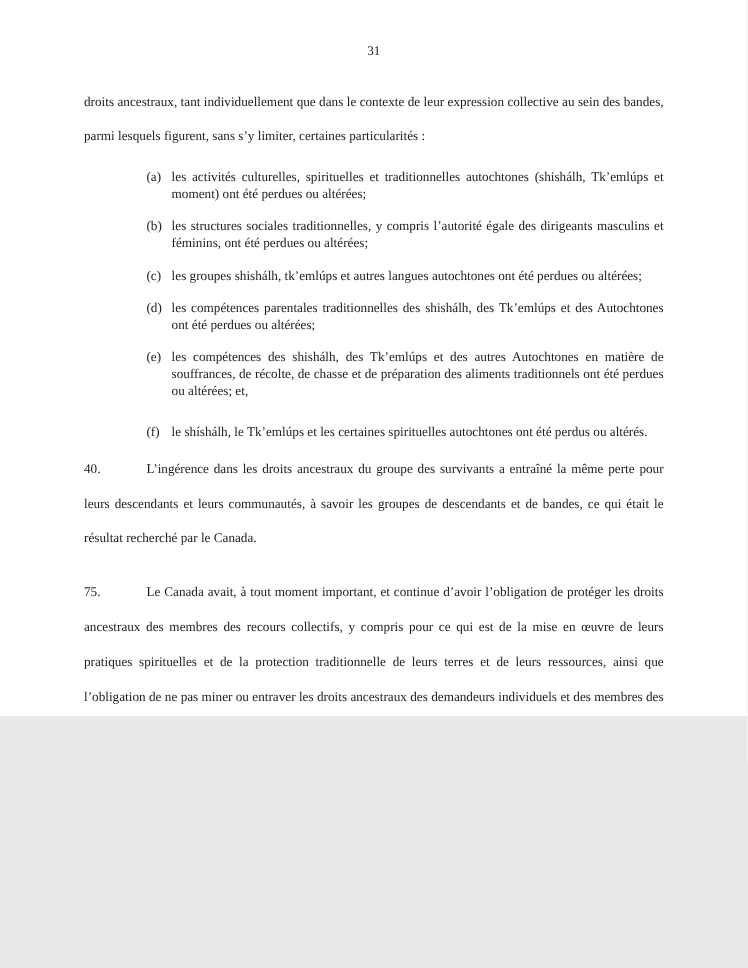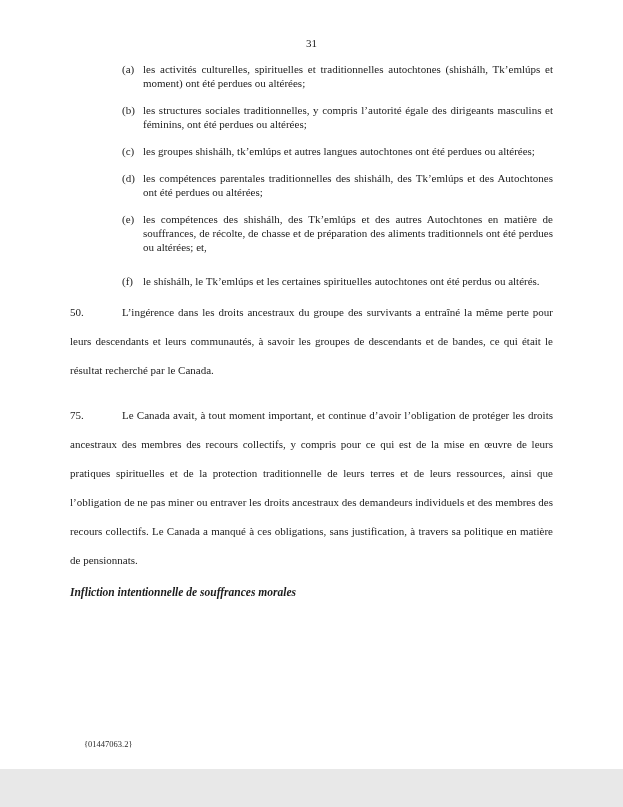--- a/index.html
+++ b/index.html
@@ -3,21 +3,21 @@
 <meta charset="utf-8">
 <style>
   html, body {
     margin: 0;
     padding: 0;
     background: #e8e8e8;
   }
   .page {
     position: relative;
     width: 623px;
-    height: 769px;
+    height: 597px;
     margin: 0 auto;
     background: #ffffff;
     font-family: "Liberation Serif", serif;
     color: #1c1c1c;
     font-size: 11px;
     overflow: hidden;
     box-sizing: border-box;
   }
   .page-number-top {
     padding-top: 36px;
@@ -92,20 +92,21 @@
 </style>
 </head>
 <body>
 
 <div class="page">
 
   <div class="page-number-top">31</div>
 
   <div class="body-block">
 
+    <p class="intro-para">droits ancestraux, tant individuellement que dans le contexte de leur expression collective au sein des bandes, parmi lesquels figurent, sans s’y limiter, certaines particularités :</p>
 
     <div class="sublist">
 
       <div class="list-item">
         <span class="label">(a)</span>
         <span class="item-text">les activités culturelles, spirituelles et traditionnelles autochtones (shishálh, Tk’emlúps et moment) ont été perdues ou altérées;</span>
       </div>
 
       <div class="list-item">
         <span class="label">(b)</span>
@@ -128,21 +129,21 @@
       </div>
 
       <div class="list-item double-spaced">
         <span class="label">(f)</span>
         <span class="item-text">le shíshálh, le Tk’emlúps et les certaines spirituelles autochtones ont été perdus ou altérés.</span>
       </div>
 
     </div>
 
     <p class="num-para p74">
-      <span class="para-number">50.</span><span>L’ingérence dans les droits ancestraux du groupe des survivants a entraîné la même perte pour leurs descendants et leurs communautés, à savoir les groupes de descendants et de bandes, ce qui était le résultat recherché par le Canada.</span>
+      <span class="para-number">40.</span><span>L’ingérence dans les droits ancestraux du groupe des survivants a entraîné la même perte pour leurs descendants et leurs communautés, à savoir les groupes de descendants et de bandes, ce qui était le résultat recherché par le Canada.</span>
     </p>
 
     <p class="num-para p75">
       <span class="para-number">75.</span><span>Le Canada avait, à tout moment important, et continue d’avoir l’obligation de protéger les droits ancestraux des membres des recours collectifs, y compris pour ce qui est de la mise en œuvre de leurs pratiques spirituelles et de la protection traditionnelle de leurs terres et de leurs ressources, ainsi que l’obligation de ne pas miner ou entraver les droits ancestraux des demandeurs individuels et des membres des recours collectifs.  Le Canada a manqué à ces obligations, sans justification, à travers sa politique en matière de pensionnats.</span>
     </p>
 
     <div class="section-heading">Infliction intentionnelle de souffrances morales</div>
 
   </div>
 

